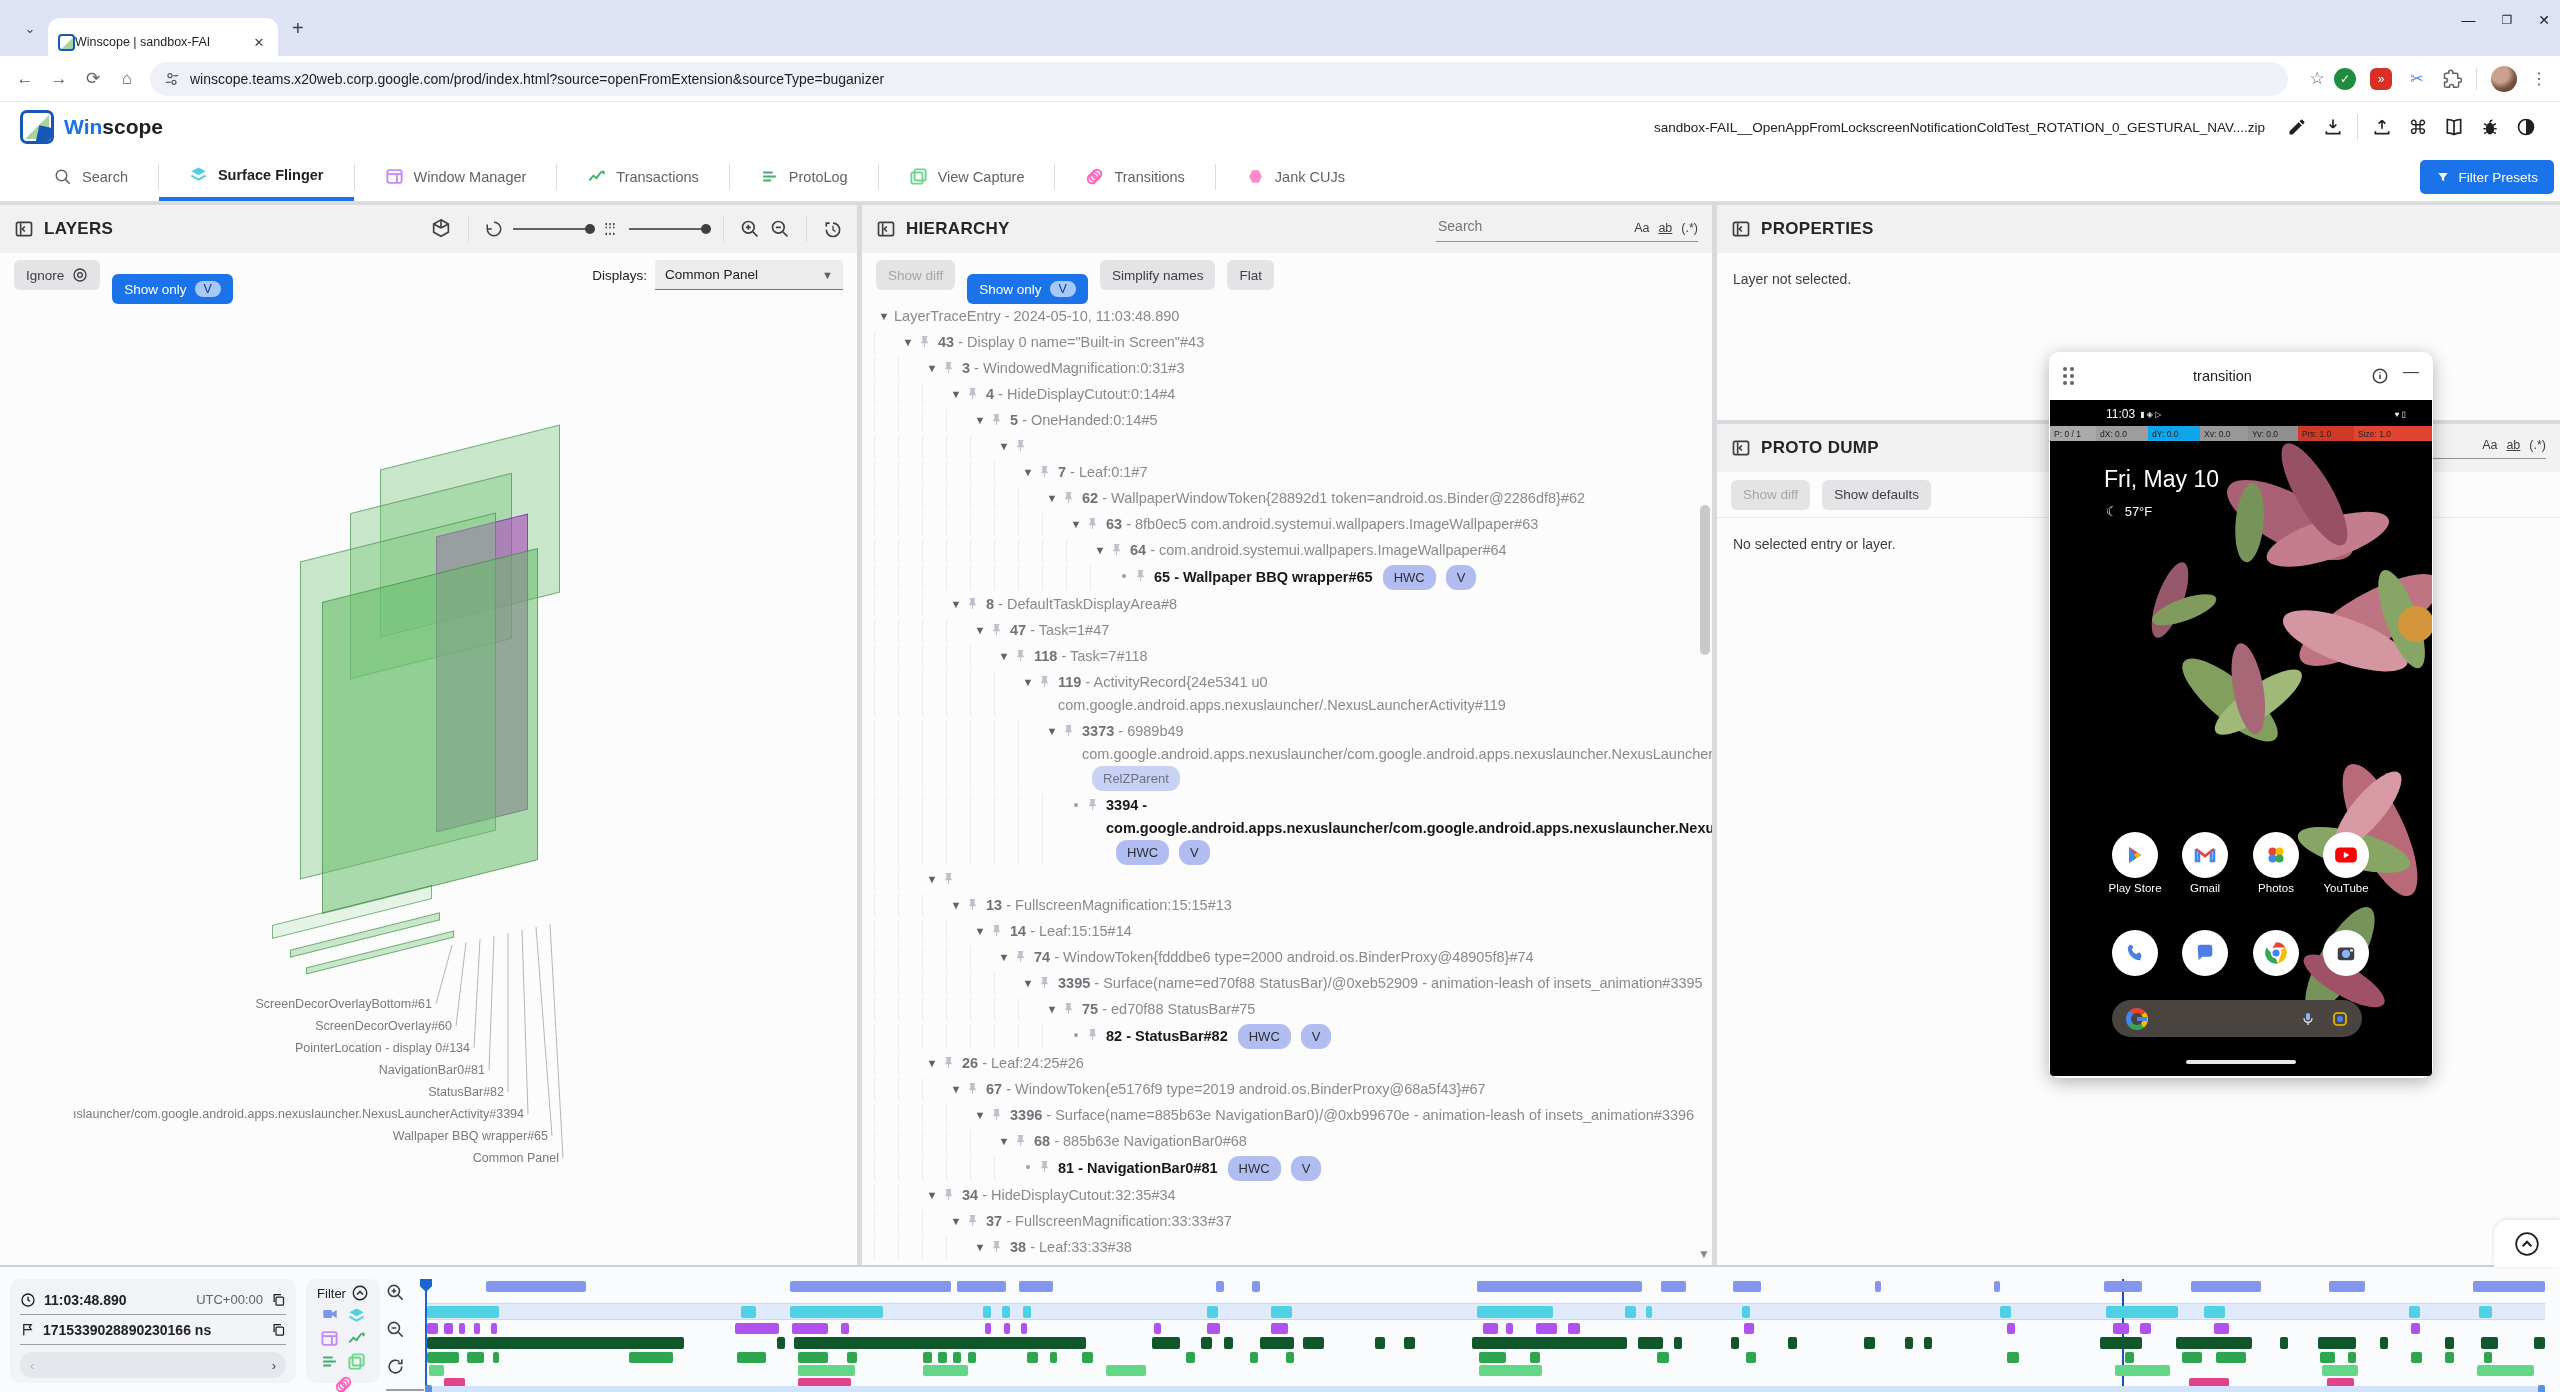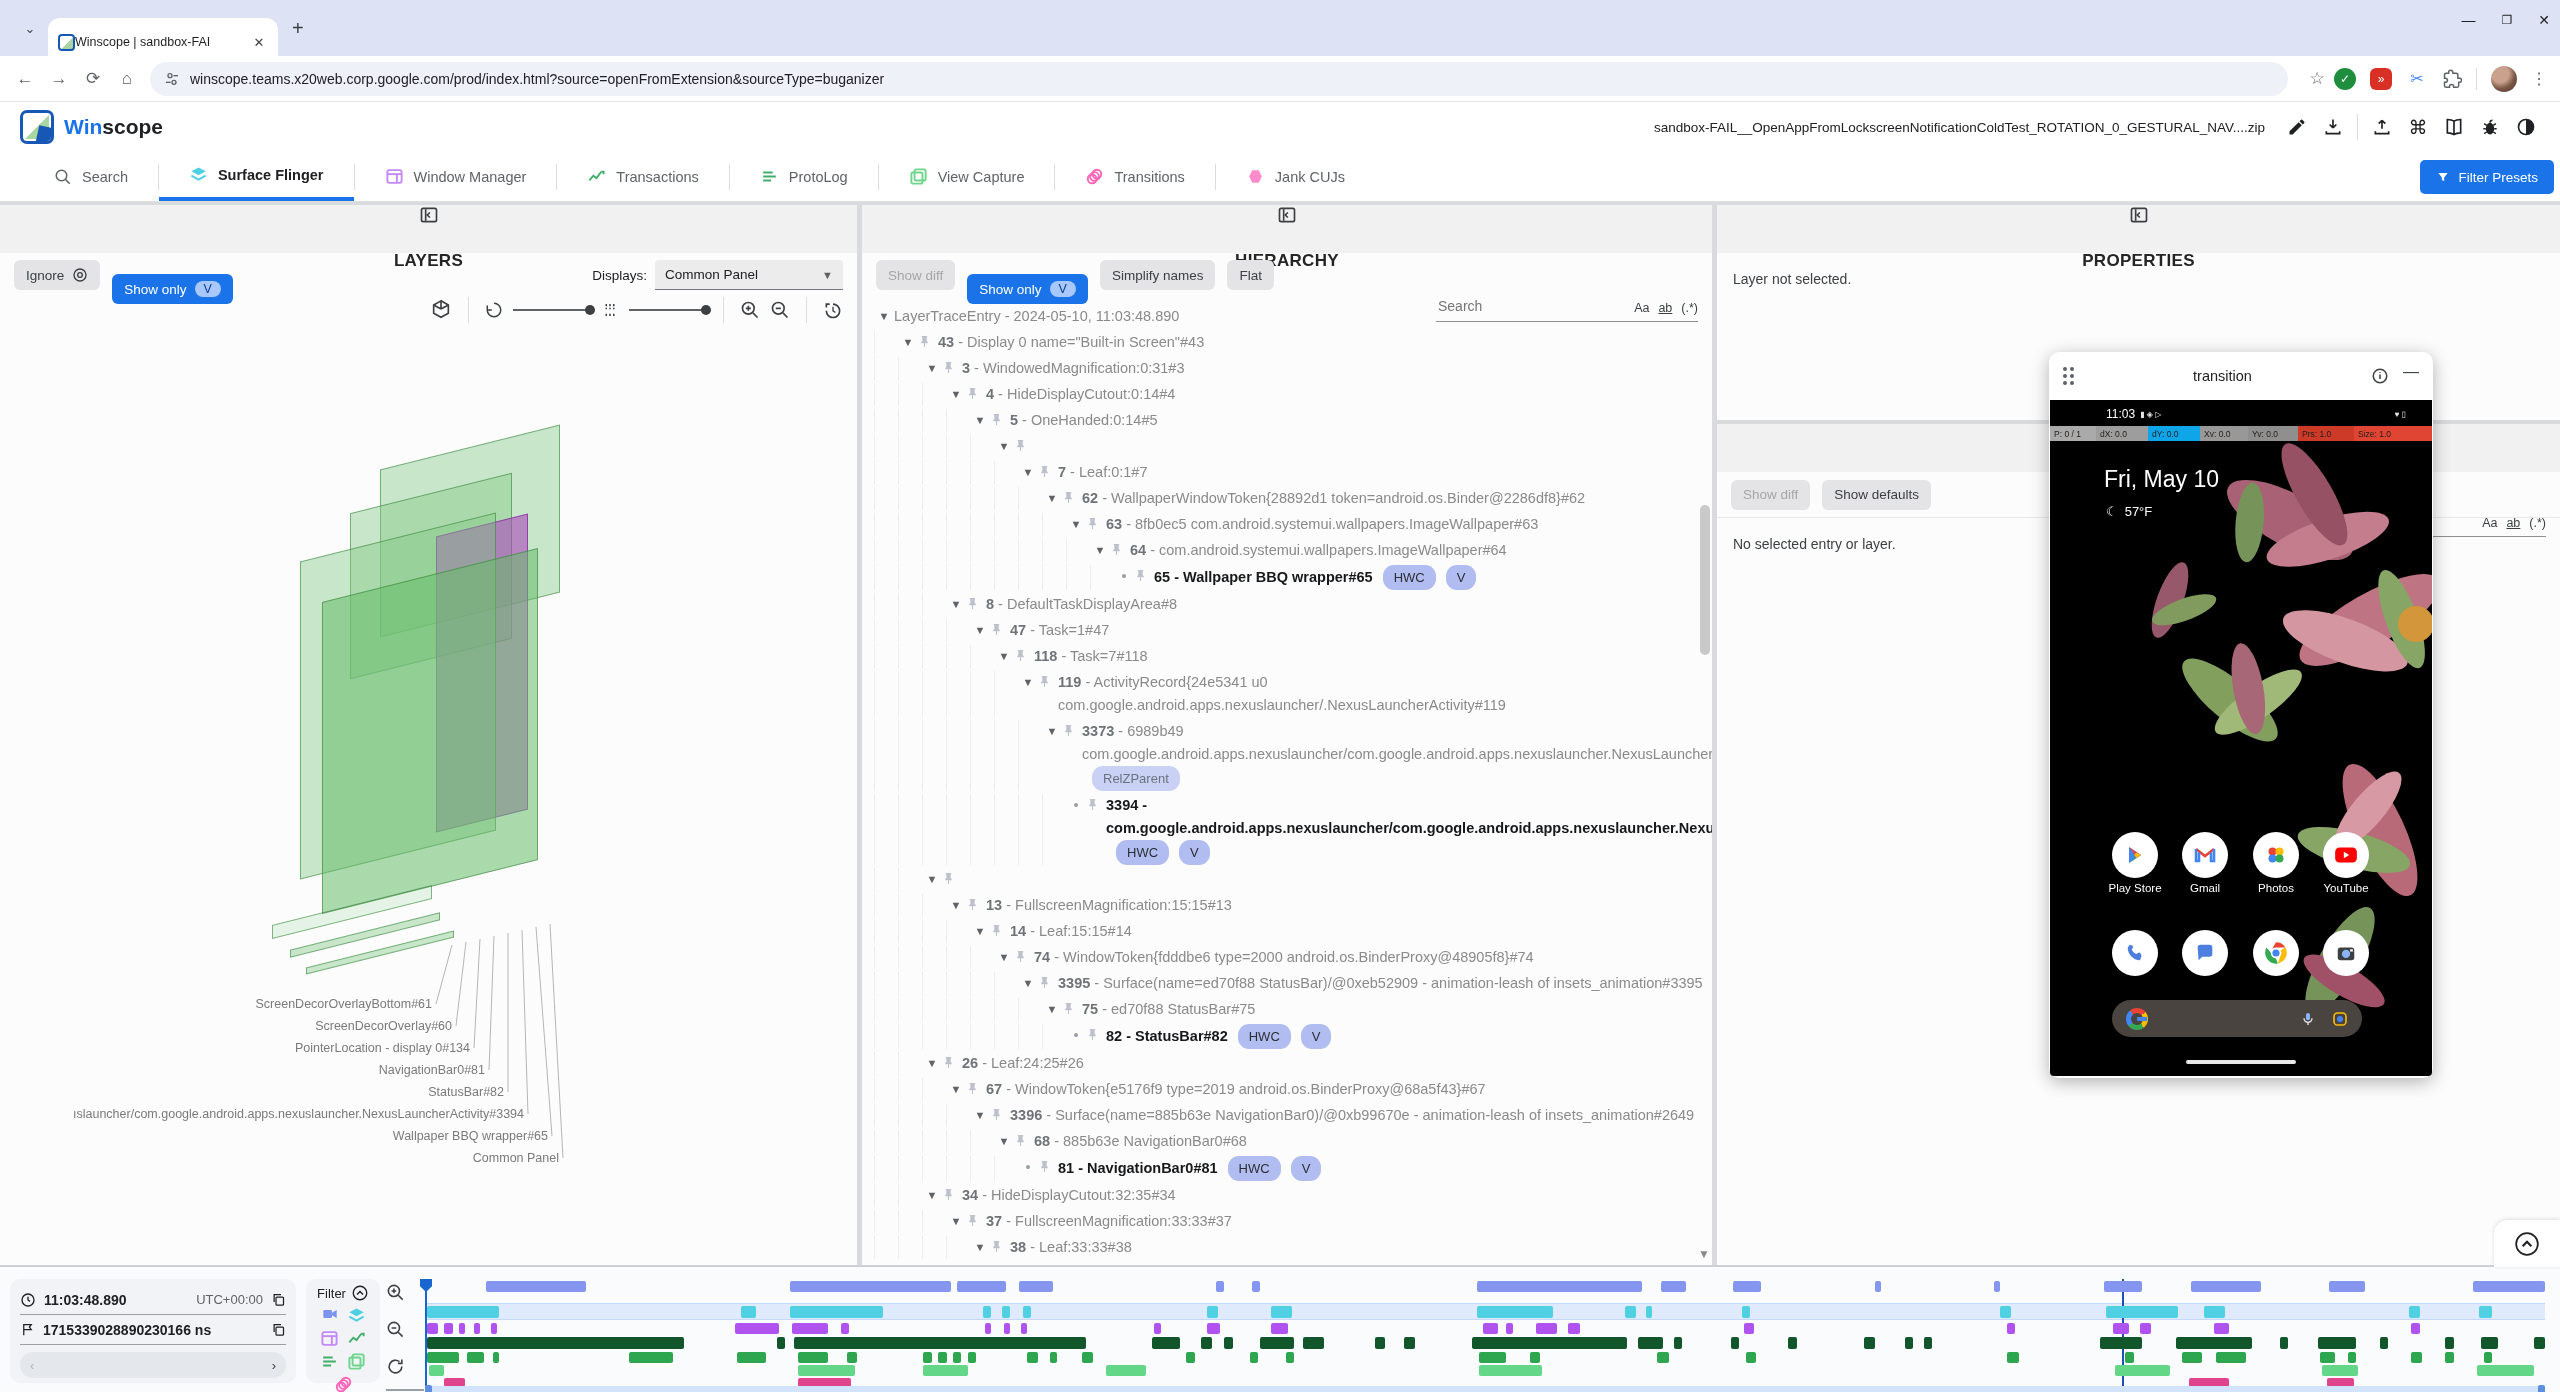--- a/index.html
+++ b/index.html
@@ -42,21 +42,21 @@
   
   #viewtabs { position:absolute; left:0; top:152px; width:2560px; height:50px; background:#fff; border-bottom:1px solid #e0e0e0; display:flex; align-items:stretch; padding-left:24px; }
   .vtab { display:flex; align-items:center; gap:10px; padding:0 30px; font-size:14.5px; color:#5f6368; position:relative; }
   .vtab.active { color:#202124; font-weight:bold; border-bottom:4px solid #1a73e8; }
   .vtab-div { width:1px; height:26px; background:#dadce0; align-self:center; }
   #filter-presets-btn { position:absolute; right:6px; top:160px; height:34px; padding:0 16px; background:#1a73e8; color:#fff;
     font-size:13.5px; border-radius:5px; display:flex; align-items:center; gap:8px; }
 
   
   .panel { position:absolute; background:#fcfcfc; }
-  .panel-header { height:48px; background:#f1f1f1; display:flex; align-items:center; padding:0 14px; gap:26px;flex-direction:column; }
+  .panel-header { height:48px; background:#f1f1f1; display:flex; align-items:center; padding:0 14px; gap:10px; }
   .panel-title { font-size:17px; font-weight:bold; color:#252525; letter-spacing:.3px; }
   .collapse-ico { color:#3c4043; }
   .chip { height:30px; padding:0 12px; border-radius:6px; background:#e4e4e6; color:#3c4043; font-size:13.5px;
     display:inline-flex; align-items:center; gap:8px; }
   .chip.disabled { color:#a6a6a6; }
   .chip.blue { background:#1a73e8; color:#fff;margin-top:28px; }
   .chip .vpill { background:#a8c7fa; color:#0b3d91; border-radius:10px; padding:1px 9px; font-size:12.5px; }
 
   #layers-panel { left:0; top:205px; width:857px; height:1060px; }
   #layers-toolbar { margin-left:auto; display:flex; align-items:center; gap:10px; color:#3c4043; }
@@ -831,21 +831,21 @@
         <span class="tg"></span>
         <span class="tg"></span>
         <span class="tg"></span>
         <span class="tg"></span>
         <span class="tcaret">▼</span>
         <span class="tpin">
           <svg width="13" height="13" viewBox="0 0 24 24">
             <path d="M16 11V4h1V2H7v2h1v7l-2 2v2h5v7h2v-7h5v-2z" fill="#bcc1cb"></path>
           </svg>
         </span>
-        <span style="flex: 1 1 0%;"><span class="tnum">3396</span><span class="ttext"> - Surface(name=885b63e NavigationBar0)/@0xb99670e - animation-leash of insets_animation#2649</span></span>
+        <span style="flex: 1 1 0%;"><span class="tnum">3396</span><span class="ttext"> - Surface(name=885b63e NavigationBar0)/@0xb99670e - animation-leash of insets_animation#3396</span></span>
       </div>
       <div class="trow">
         <span class="tg"></span>
         <span class="tg"></span>
         <span class="tg"></span>
         <span class="tg"></span>
         <span class="tg"></span>
         <span class="tcaret">▼</span>
         <span class="tpin">
           <svg width="13" height="13" viewBox="0 0 24 24">

